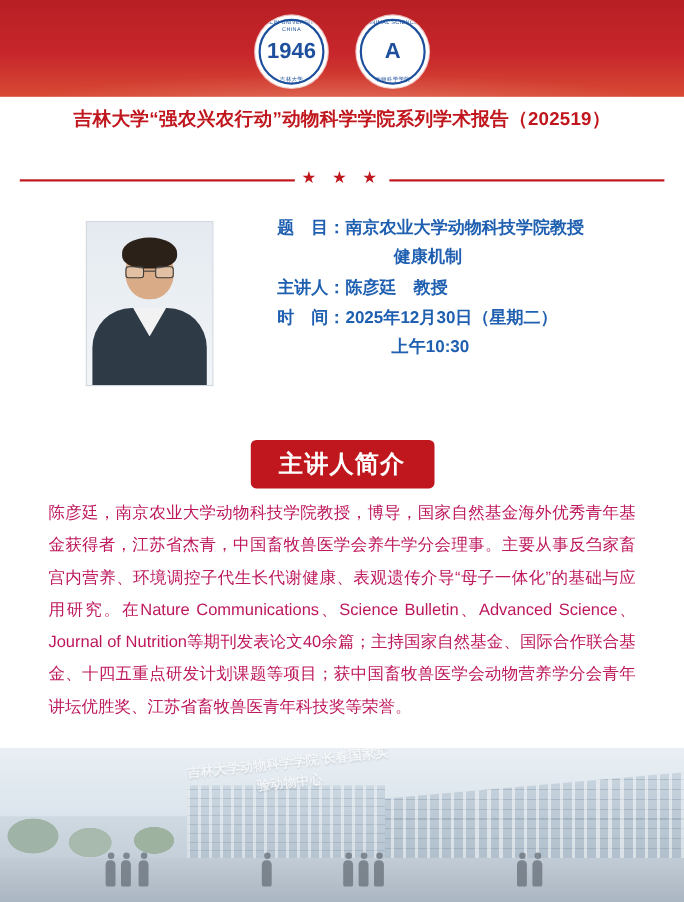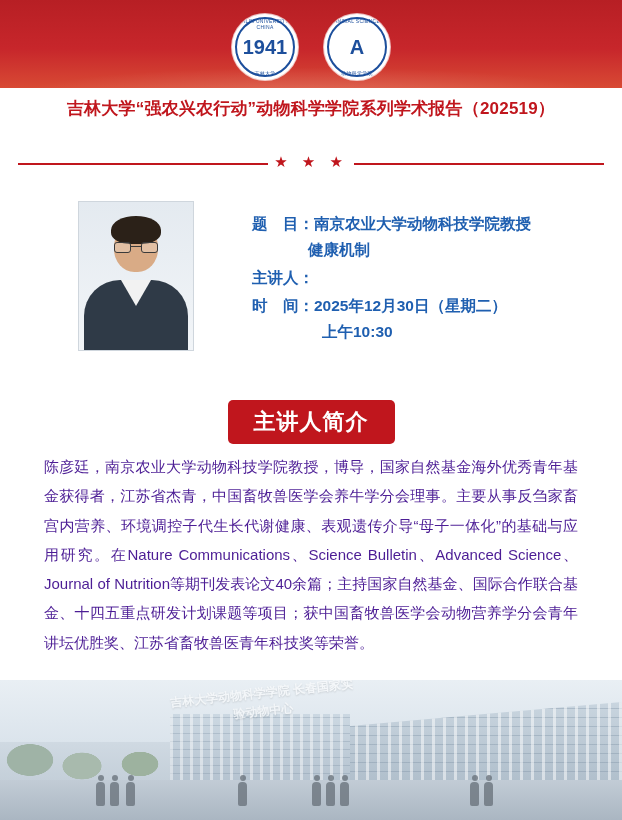--- a/index.html
+++ b/index.html
@@ -113,48 +113,48 @@
     position:absolute;left:50%;bottom:0;transform:translateX(-50%);
     width:104px;height:70px;border-radius:36px 36px 0 0;
     background:#2f3a47;
   }
   .photo .collar{
     position:absolute;left:50%;bottom:44px;transform:translateX(-50%);
     width:30px;height:26px;background:#f2f2f2;
     clip-path:polygon(50% 100%,0 0,100% 0);
   }
   .info-lines{
-    position:absolute;left:252px;top:16px;width:350px;
+    position:absolute;left:252px;top:0;width:350px;
     color:#1f5fb0;
   }
   .line{
     display:flex;align-items:flex-start;
     font-size:15.5px;font-weight:bold;color:#1f5fb0;
     line-height:1.55;margin-bottom:4px;
     white-space:nowrap;
   }
   .line .lbl{flex:0 0 auto;}
   .line .val{flex:0 0 auto;}
-  .line.sub{margin-left:56px;margin-top:-2px;}
-  .line.sub2{margin-left:70px;margin-top:-2px;}
+  .line.sub{margin-left:106px;margin-top:-2px;}
+  .line.sub2{margin-left:104px;margin-top:-2px;}
   
   .bio-head{
     position:absolute;top:400px;left:0;width:622px;text-align:center;
   }
   .bio-btn{
     display:inline-block;
     background:#c0161d;color:#ffffff;
     font-size:22px;font-weight:bold;
     padding:7px 26px;border-radius:5px;
     letter-spacing:1px;
   }
   
   .bio-text{
     position:absolute;top:452px;left:44px;width:534px;
-    font-size:15px;line-height:1.95;color:#4c1d95;
+    font-size:15px;line-height:1.95;color:#be185d;
     text-align:justify;
     font-weight:normal;
   }
   
   .bottom-photo{
     position:absolute;left:0;bottom:0;width:622px;height:140px;
     background:linear-gradient(180deg,#dfe7ee 0%,#cfd9e2 45%,#b9c5d0 100%);
     overflow:hidden;
   }
   .bp-sky{
@@ -213,21 +213,21 @@
 <div class="poster">
 
   <div class="top-band">
     <div class="swoosh"></div>
   </div>
 
   <div class="logos">
     <div class="logo">
       <div class="ring"></div>
       <div class="arc-text">JILIN UNIVERSITY CHINA</div>
-      <div class="mark">1941</div>
+      <div class="mark">1946</div>
       <div class="arc-text bottom">吉林大学</div>
     </div>
     <div class="logo red">
       <div class="ring"></div>
       <div class="arc-text">ANIMAL SCIENCE</div>
       <div class="mark">A</div>
       <div class="arc-text bottom">动物科学学院</div>
     </div>
   </div>
 
@@ -258,20 +258,21 @@
     <div class="info-lines">
       <div class="line">
         <span class="lbl">题　目：</span>
         <span class="val">南京农业大学动物科技学院教授</span>
       </div>
       <div class="line sub">
         <span class="val">健康机制</span>
       </div>
       <div class="line">
         <span class="lbl">主讲人：</span>
+        <span class="val">陈彦廷　教授</span>
       </div>
       <div class="line">
         <span class="lbl">时　间：</span>
         <span class="val">2025年12月30日（星期二）</span>
       </div>
       <div class="line sub2">
         <span class="val">上午10:30</span>
       </div>
     </div>
   </div>

